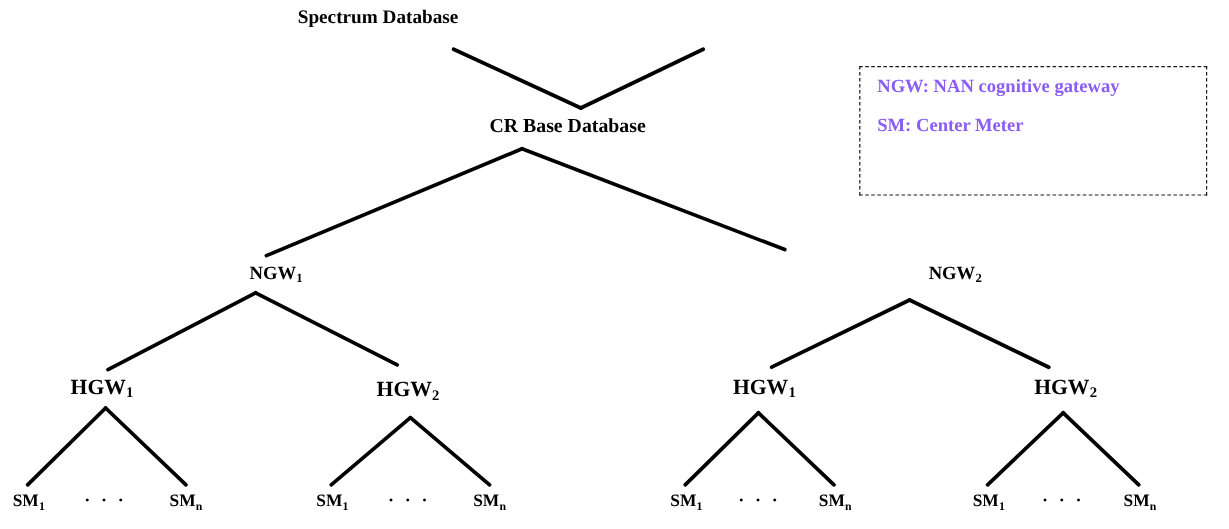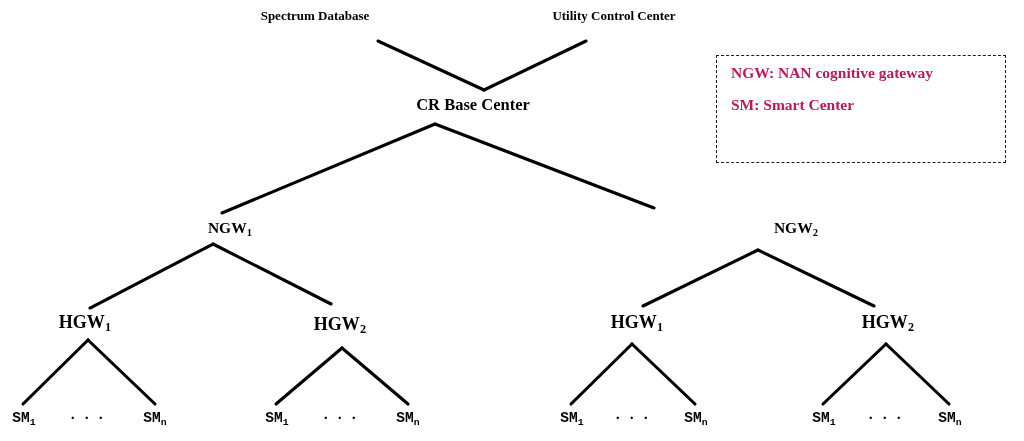--- a/index.html
+++ b/index.html
@@ -23,25 +23,25 @@
     height: 441px;
   }
   .node-label {
     position: absolute;
     font-weight: bold;
     color: #000000;
     white-space: nowrap;
     transform: translate(-50%, -50%);
     line-height: 1;
   }
-  .tier-top   { font-size: 13px; }
+  .tier-top   { font-size: 16px; }
   .tier-base  { font-size: 16.5px; }
   .tier-ngw   { font-size: 15.5px; }
   .tier-hgw   { font-size: 18px; }
-  .tier-sm    { font-size: 14.5px; font-family: Liberation Mono, monospace; }
+  .tier-sm    { font-size: 14.5px; }
   .node-label sub {
     font-size: 0.68em;
     font-weight: bold;
     vertical-align: baseline;
     position: relative;
     bottom: -0.26em;
     margin-left: 0.2px;
   }
   .ellipsis {
     position: absolute;
@@ -59,21 +59,21 @@
     width: 290px;
     height: 108px;
     border: 1.4px dashed #1a1a1a;
     box-sizing: border-box;
     background: #ffffff;
     padding: 9px 0 0 14px;
   }
   .legend-line {
     font-size: 15.5px;
     font-weight: bold;
-    color: #be185d;
+    color: #8b5cf6;
     line-height: 1;
     margin-bottom: 16px;
     white-space: nowrap;
   }
 </style>
 </head>
 <body>
 
 <div id="diagram">
 
@@ -100,23 +100,22 @@
 
       <line x1="632" y1="344" x2="571" y2="404"></line>
       <line x1="632" y1="344" x2="695" y2="404"></line>
 
       <line x1="886" y1="344" x2="823" y2="404"></line>
       <line x1="886" y1="344" x2="949" y2="404"></line>
     </g>
   </svg>
 
   <div class="node-label tier-top" style="left:315px; top:15px;">Spectrum Database</div>
-  <div class="node-label tier-top" style="left:614px; top:15px;">Utility Control Center</div>
 
-  <div class="node-label tier-base" style="left:473px; top:105px;">CR Base Center</div>
+  <div class="node-label tier-base" style="left:473px; top:105px;">CR Base Database</div>
 
   <div class="node-label tier-ngw" style="left:230px; top:228px;">
     <span>NGW</span><sub>1</sub>
   </div>
   <div class="node-label tier-ngw" style="left:796px; top:228px;">
     <span>NGW</span><sub>2</sub>
   </div>
 
   <div class="node-label tier-hgw" style="left:85px; top:322px;">
     <span>HGW</span><sub>1</sub>
@@ -158,16 +157,16 @@
   <div class="node-label tier-sm" style="left:824px; top:418px;">
     <span>SM</span><sub>1</sub>
   </div>
   <div class="ellipsis" style="left:886px; top:418px;">· · ·</div>
   <div class="node-label tier-sm" style="left:950px; top:418px;">
     <span>SM</span><sub>n</sub>
   </div>
 
   <div id="legend">
     <div class="legend-line">NGW: NAN cognitive gateway</div>
-    <div class="legend-line">SM: Smart Center</div>
+    <div class="legend-line">SM: Center Meter</div>
   </div>
 
 </div>
 
 </body></html>

